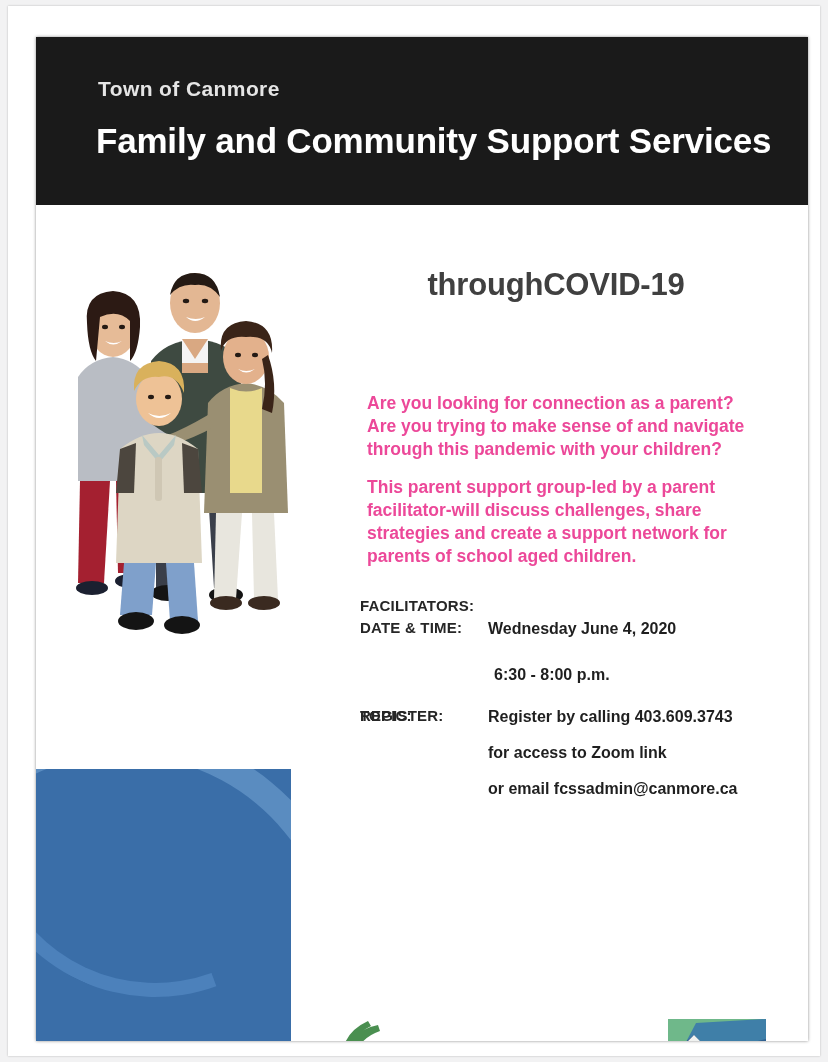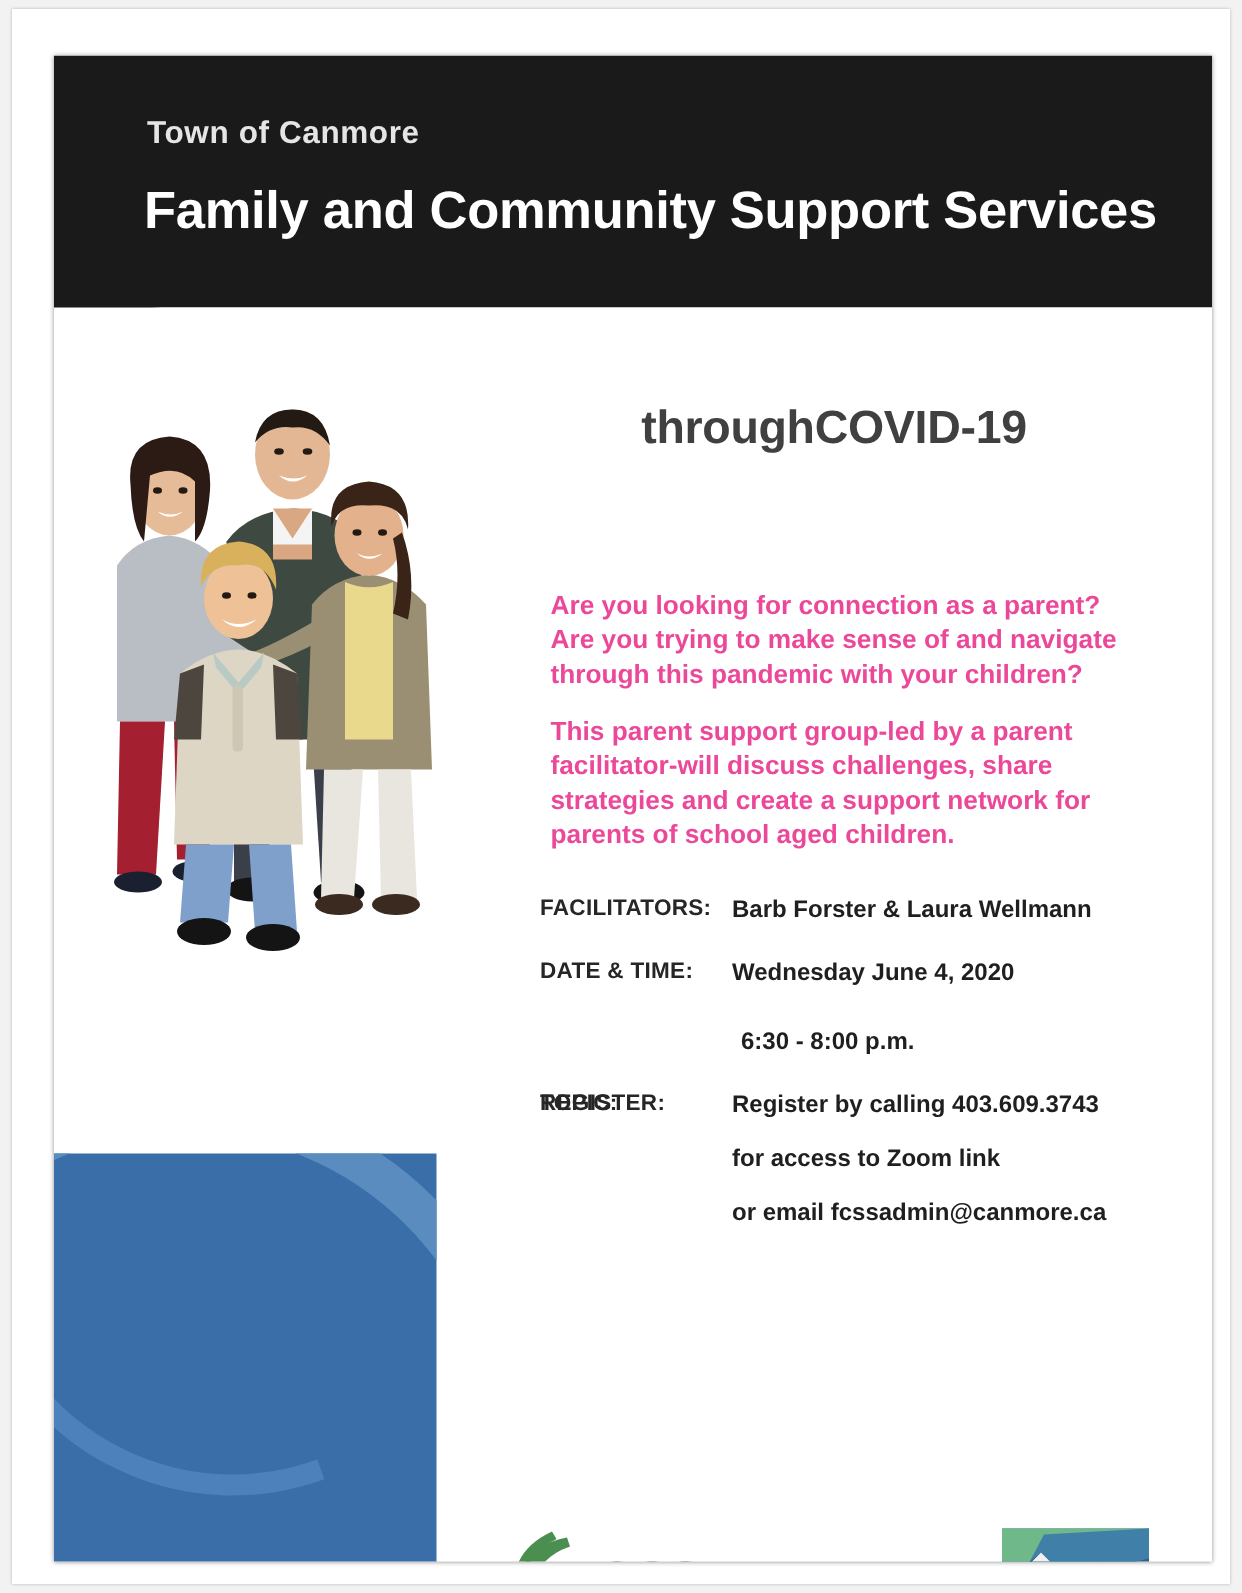--- a/index.html
+++ b/index.html
@@ -302,23 +302,20 @@
 
         <div class="body-block">
           <p class="body-para">Are you looking for connection as a parent? Are you trying to make sense of and navigate through this pandemic with your children?</p>
           <p class="body-para">This parent support group-led by a parent facilitator-will discuss challenges, share strategies and create a support network for parents of school aged children.</p>
         </div>
 
         <div class="details">
 
           <div class="detail-row">
             <div class="detail-label">FACILITATORS:</div>
-            <div class="detail-values">
-              <div class="detail-value">Barb Forster &amp; Laura Wellmann</div>
-            </div>
           </div>
 
           <div class="detail-row">
             <div class="detail-label">DATE &amp; TIME:</div>
             <div class="detail-values">
               <div class="detail-value">Wednesday June 4, 2020</div>
               <div class="detail-value indent spaced">6:30 - 8:00 p.m.</div>
             </div>
           </div>
 

